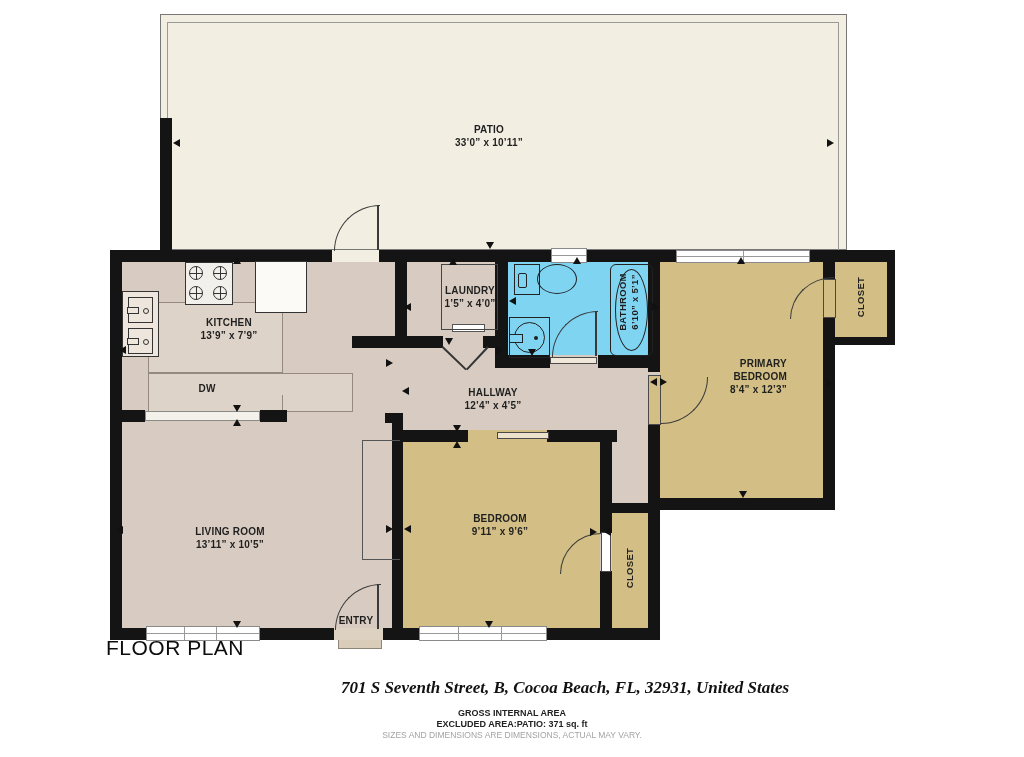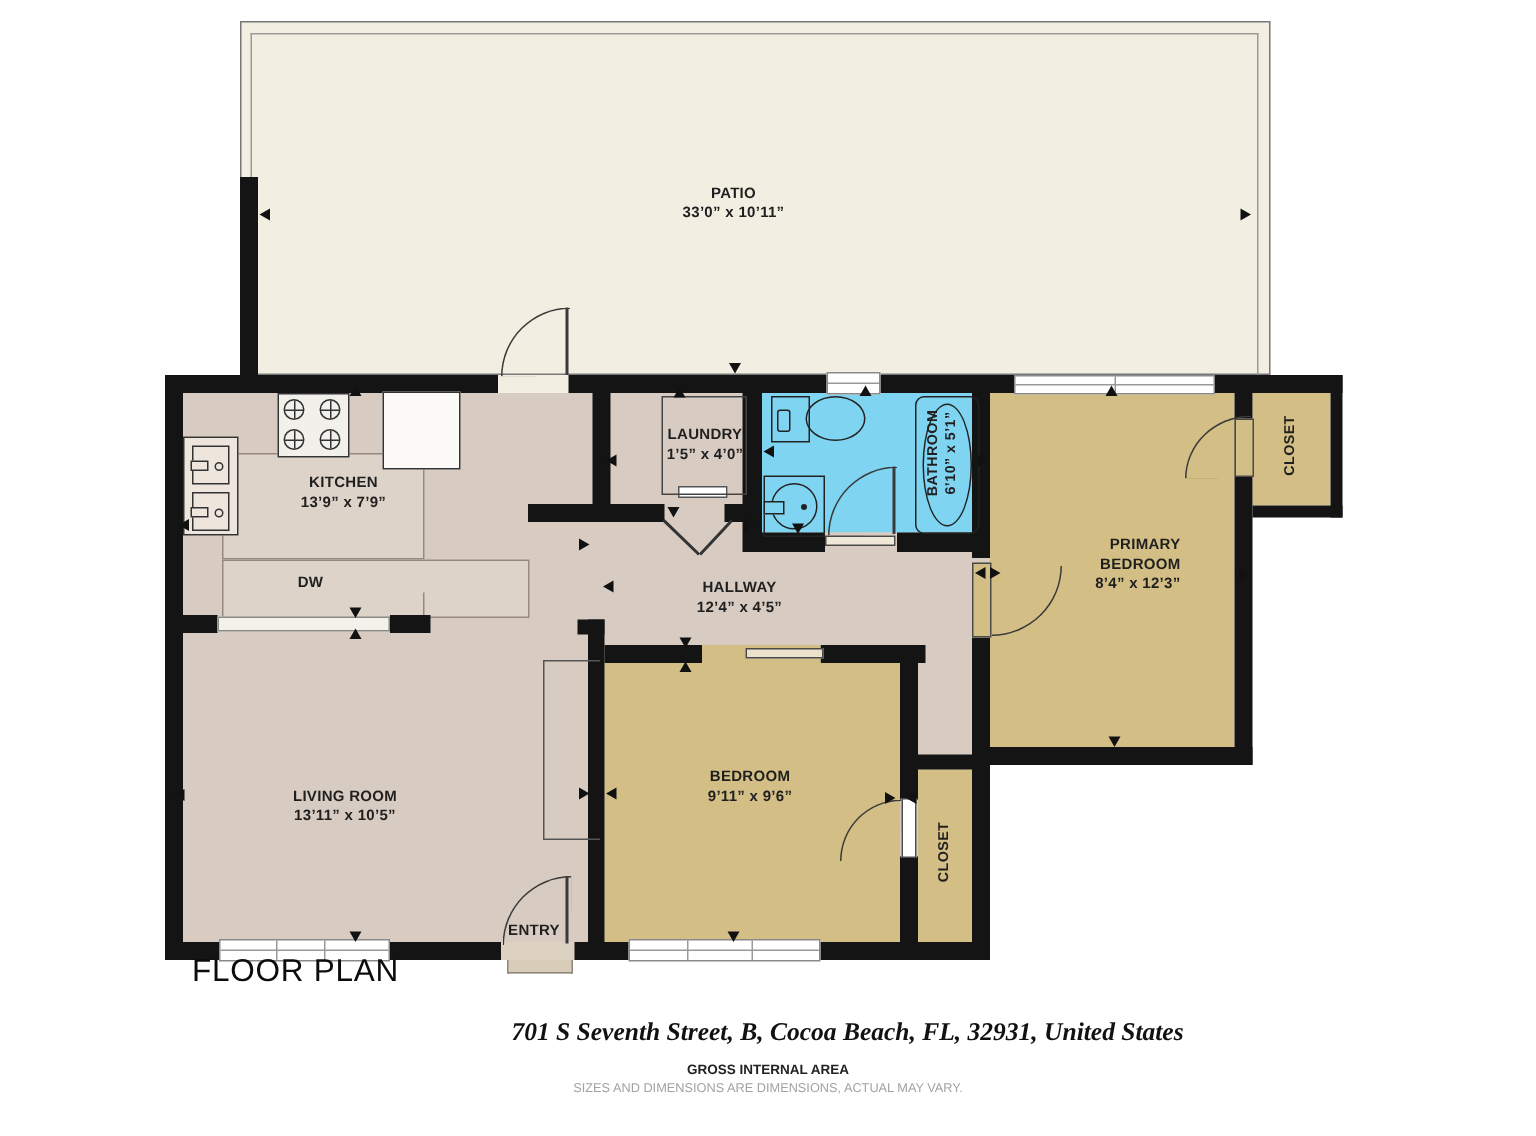--- a/index.html
+++ b/index.html
@@ -22,21 +22,21 @@
   .tri{position:absolute;width:0;height:0;}
   .tri-l{border-top:4px solid transparent;border-bottom:4px solid transparent;border-right:7px solid #111;}
   .tri-r{border-top:4px solid transparent;border-bottom:4px solid transparent;border-left:7px solid #111;}
   .tri-u{border-left:4px solid transparent;border-right:4px solid transparent;border-bottom:7px solid #111;}
   .tri-d{border-left:4px solid transparent;border-right:4px solid transparent;border-top:7px solid #111;}
   
   .win{position:absolute;background:#fff;border:1px solid #8a8a8a;box-sizing:border-box;}
   .burner{position:absolute;width:14px;height:14px;border:1px solid #333;border-radius:50%;box-sizing:border-box;
           background:linear-gradient(#333,#333) center/100% 1px no-repeat,
                      linear-gradient(#333,#333) center/1px 100% no-repeat;}
-  .title{position:absolute;left:106px;top:636px;font-size:21px;color:#0c0c0c;letter-spacing:.5px;margin-left:22px;}
+  .title{position:absolute;left:106px;top:636px;font-size:21px;color:#0c0c0c;letter-spacing:.5px;}
   .address{position:absolute;left:106px;right:0;top:678px;text-align:center;
            font-family:"Liberation Serif",serif;font-style:italic;font-weight:700;font-size:17px;color:#111;}
   .footer{position:absolute;left:0;right:0;top:708px;text-align:center;color:#222;}
   .footer div{font-size:9px;font-weight:700;line-height:10.5px;}
   .footer .disc{font-size:8.5px;font-weight:400;color:#a3a3a3;margin-top:1px;}
   .watermark{position:absolute;left:2px;top:702px;font-size:26px;letter-spacing:1px;color:#d6d3ce;
              -webkit-text-stroke:1px #bdbab5;}
 </style>
 </head>
 <body>
@@ -234,16 +234,17 @@
     <div>CLOSET</div>
   </div>
   <div class="lbl" style="left:356px;top:621px;">
     <div>ENTRY</div>
   </div>
 
   <div class="title">FLOOR PLAN</div>
   <div class="address">701 S Seventh Street, B, Cocoa Beach, FL, 32931, United States</div>
   <div class="footer">
     <div>GROSS INTERNAL AREA</div>
+    <div>EXCLUDED AREA:PATIO: 371 sq. ft</div>
     <div class="disc">SIZES AND DIMENSIONS ARE DIMENSIONS, ACTUAL MAY VARY.</div>
   </div>
 
 </div>
 
 </body></html>

